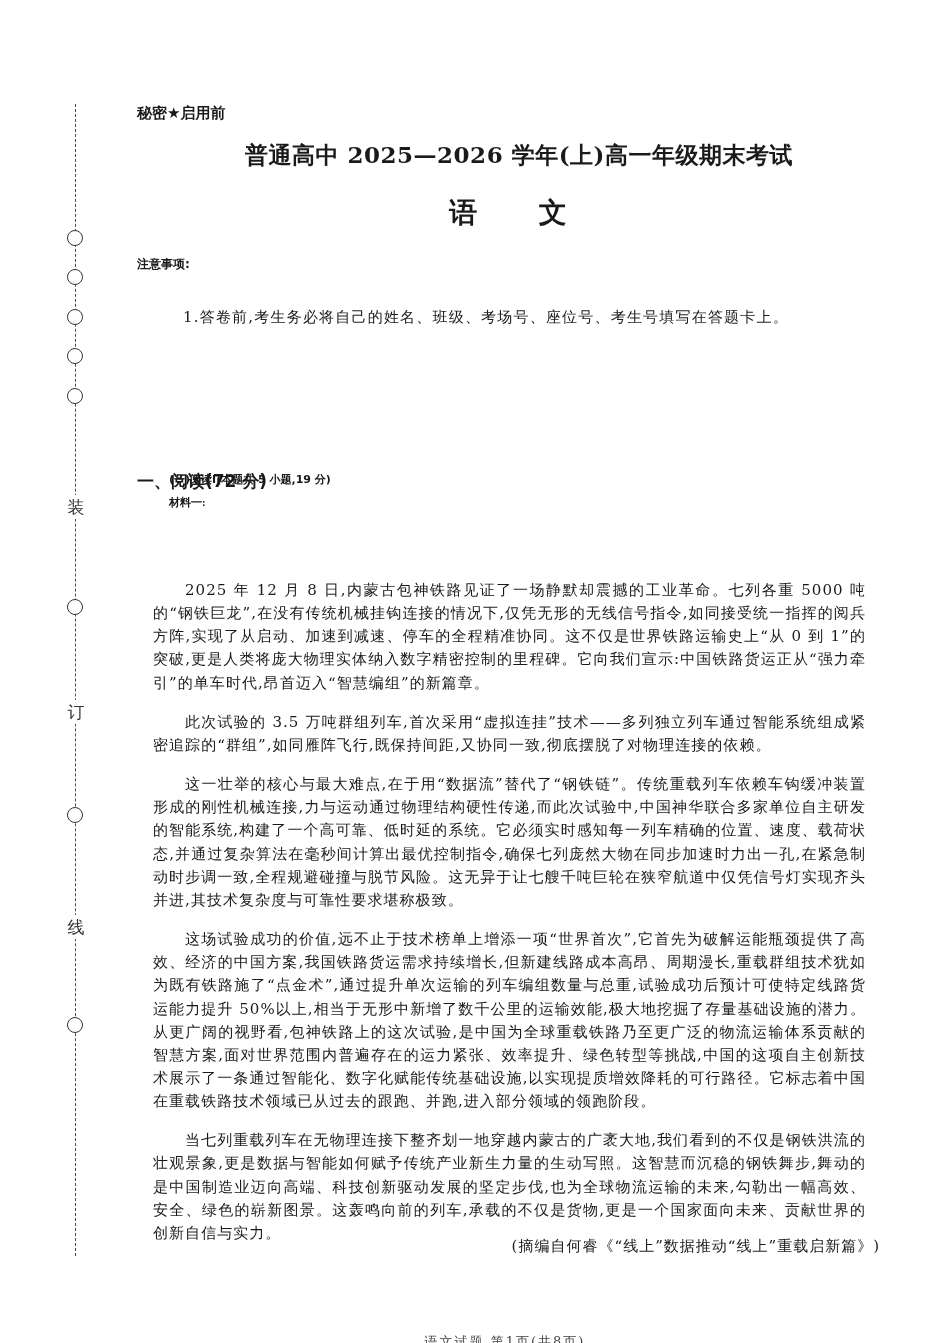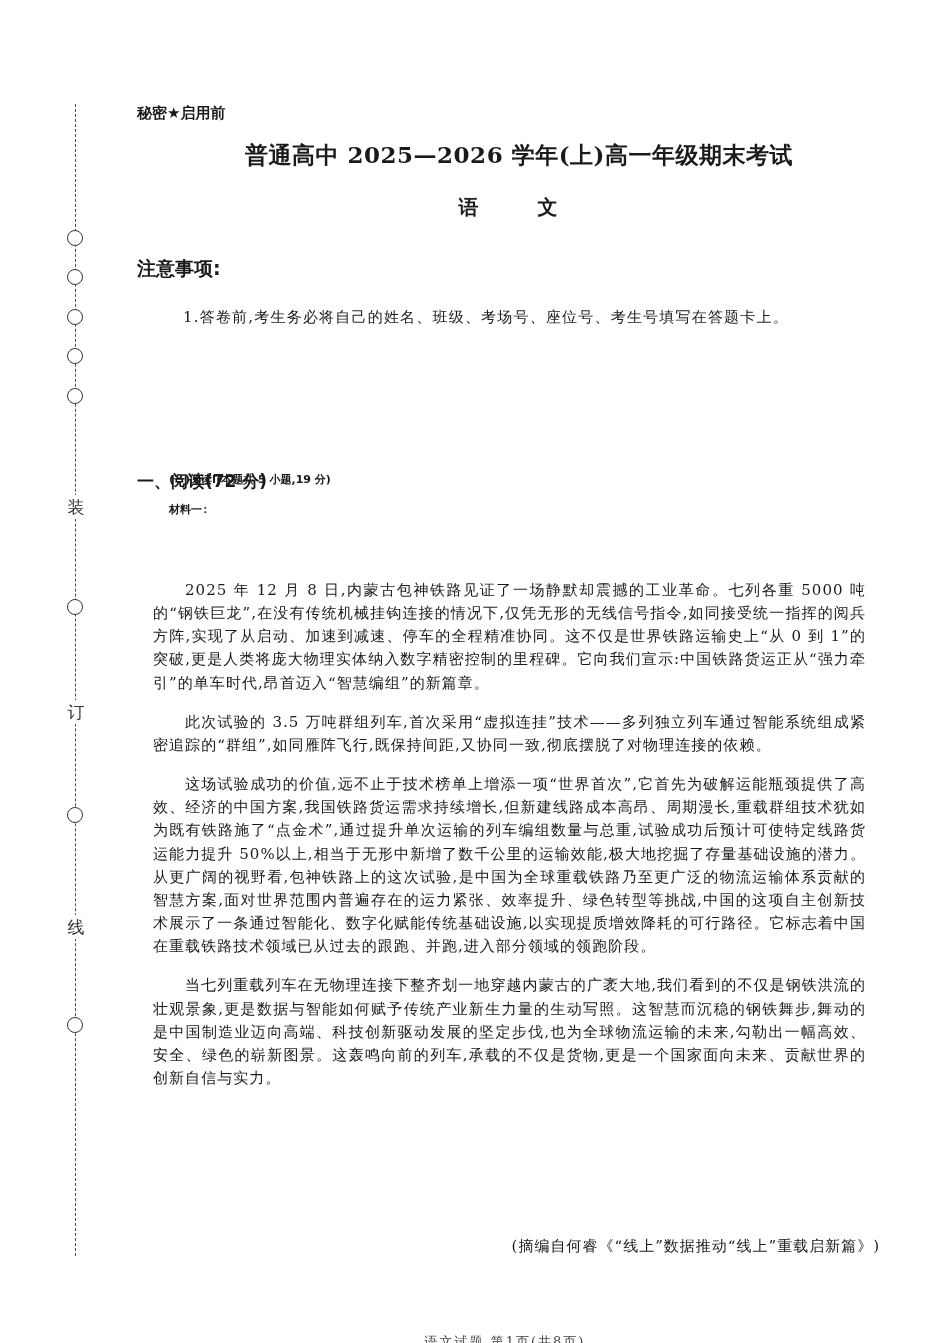--- a/index.html
+++ b/index.html
@@ -26,43 +26,43 @@
     position: absolute; left: 137px; top: 104px;
     font-family: "DejaVu Sans", sans-serif; font-weight: bold; font-size: 15px;
   }
   .exam-title {
     position: absolute; left: 0; right: 0; top: 140px; text-align: center;
     font-family: "DejaVu Serif", serif; font-weight: bold; font-size: 23px;
     padding-left: 88px; letter-spacing: 0.5px;
   }
   .subject {
     position: absolute; left: 0; right: 0; top: 194px; text-align: center;
-    font-family: "DejaVu Sans", sans-serif; font-weight: bold; font-size: 20px;
+    font-family: "DejaVu Sans", sans-serif; font-weight: bold; font-size: 28px;
     padding-left: 92px; letter-spacing: 26px;
   }
   .notes-heading {
     position: absolute; left: 137px; top: 256px;
-    font-family: "DejaVu Sans", sans-serif; font-weight: bold; font-size: 19px;
+    font-family: "DejaVu Sans", sans-serif; font-weight: bold; font-size: 12px;
   }
   .notes {
     position: absolute; left: 137px; width: 745px; top: 283px;
     font-size: 15px; line-height: 36px; letter-spacing: 1.2px;
   }
   .notes p { margin: 16px; text-indent: 30px; text-align: justify; }
   .section {
     position: absolute; left: 137px; top: 470px;
     font-family: "DejaVu Sans", sans-serif; font-weight: bold; font-size: 17px;
   }
   .reading {
     position: absolute; left: 169px; width: 713px; top: 468px;
     font-size: 11px; line-height: 23.2px;
   }
   .sub-section { font-family: "DejaVu Sans", sans-serif; font-weight: bold; }
   .instruction { font-family: "DejaVu Sans", sans-serif; }
-  .material-label { font-family: Liberation Mono, monospace; font-weight: bold; margin-top: 8px; }
+  .material-label { font-family: Liberation Serif, serif; font-weight: bold; }
   .passage {
     position: absolute; left: 137px; width: 745px; top: 563px;
     font-size: 15px; line-height: 23.15px; letter-spacing: 1.05px;
   }
   .passage p { margin: 16px; text-indent: 32px; text-align: justify; }
   .source {
     position: absolute; right: 70px; top: 1237px;
     font-size: 15px; letter-spacing: 1px;
   }
   .footer {
@@ -97,18 +97,19 @@
 
 <div class="section">一、阅读(72 分)</div>
 <div class="reading">
   <div class="sub-section">(一)阅读Ⅰ(本题共 5 小题,19 分)</div>
   <div class="material-label">材料一:</div>
 </div>
 
 <div class="passage">
   <p>2025 年 12 月 8 日,内蒙古包神铁路见证了一场静默却震撼的工业革命。七列各重 5000 吨的“钢铁巨龙”,在没有传统机械挂钩连接的情况下,仅凭无形的无线信号指令,如同接受统一指挥的阅兵方阵,实现了从启动、加速到减速、停车的全程精准协同。这不仅是世界铁路运输史上“从 0 到 1”的突破,更是人类将庞大物理实体纳入数字精密控制的里程碑。它向我们宣示:中国铁路货运正从“强力牵引”的单车时代,昂首迈入“智慧编组”的新篇章。</p>
   <p>此次试验的 3.5 万吨群组列车,首次采用“虚拟连挂”技术——多列独立列车通过智能系统组成紧密追踪的“群组”,如同雁阵飞行,既保持间距,又协同一致,彻底摆脱了对物理连接的依赖。</p>
+  <p>这一壮举的核心与最大难点,在于用“数据流”替代了“钢铁链”。传统重载列车依赖车钩缓冲装置形成的刚性机械连接,力与运动通过物理结构硬性传递,而此次试验中,中国神华联合多家单位自主研发的智能系统,构建了一个高可靠、低时延的系统。它必须实时感知每一列车精确的位置、速度、载荷状态,并通过复杂算法在毫秒间计算出最优控制指令,确保七列庞然大物在同步加速时力出一孔,在紧急制动时步调一致,全程规避碰撞与脱节风险。这无异于让七艘千吨巨轮在狭窄航道中仅凭信号灯实现齐头并进,其技术复杂度与可靠性要求堪称极致。</p>
   <p>这场试验成功的价值,远不止于技术榜单上增添一项“世界首次”,它首先为破解运能瓶颈提供了高效、经济的中国方案,我国铁路货运需求持续增长,但新建线路成本高昂、周期漫长,重载群组技术犹如为既有铁路施了“点金术”,通过提升单次运输的列车编组数量与总重,试验成功后预计可使特定线路货运能力提升 50%以上,相当于无形中新增了数千公里的运输效能,极大地挖掘了存量基础设施的潜力。从更广阔的视野看,包神铁路上的这次试验,是中国为全球重载铁路乃至更广泛的物流运输体系贡献的智慧方案,面对世界范围内普遍存在的运力紧张、效率提升、绿色转型等挑战,中国的这项自主创新技术展示了一条通过智能化、数字化赋能传统基础设施,以实现提质增效降耗的可行路径。它标志着中国在重载铁路技术领域已从过去的跟跑、并跑,进入部分领域的领跑阶段。</p>
   <p>当七列重载列车在无物理连接下整齐划一地穿越内蒙古的广袤大地,我们看到的不仅是钢铁洪流的壮观景象,更是数据与智能如何赋予传统产业新生力量的生动写照。这智慧而沉稳的钢铁舞步,舞动的是中国制造业迈向高端、科技创新驱动发展的坚定步伐,也为全球物流运输的未来,勾勒出一幅高效、安全、绿色的崭新图景。这轰鸣向前的列车,承载的不仅是货物,更是一个国家面向未来、贡献世界的创新自信与实力。</p>
 </div>
 <div class="source">(摘编自何睿《“线上”数据推动“线上”重载启新篇》)</div>
 
 <div class="footer">语文试题 第1页(共8页)</div>
 
 </body></html>

